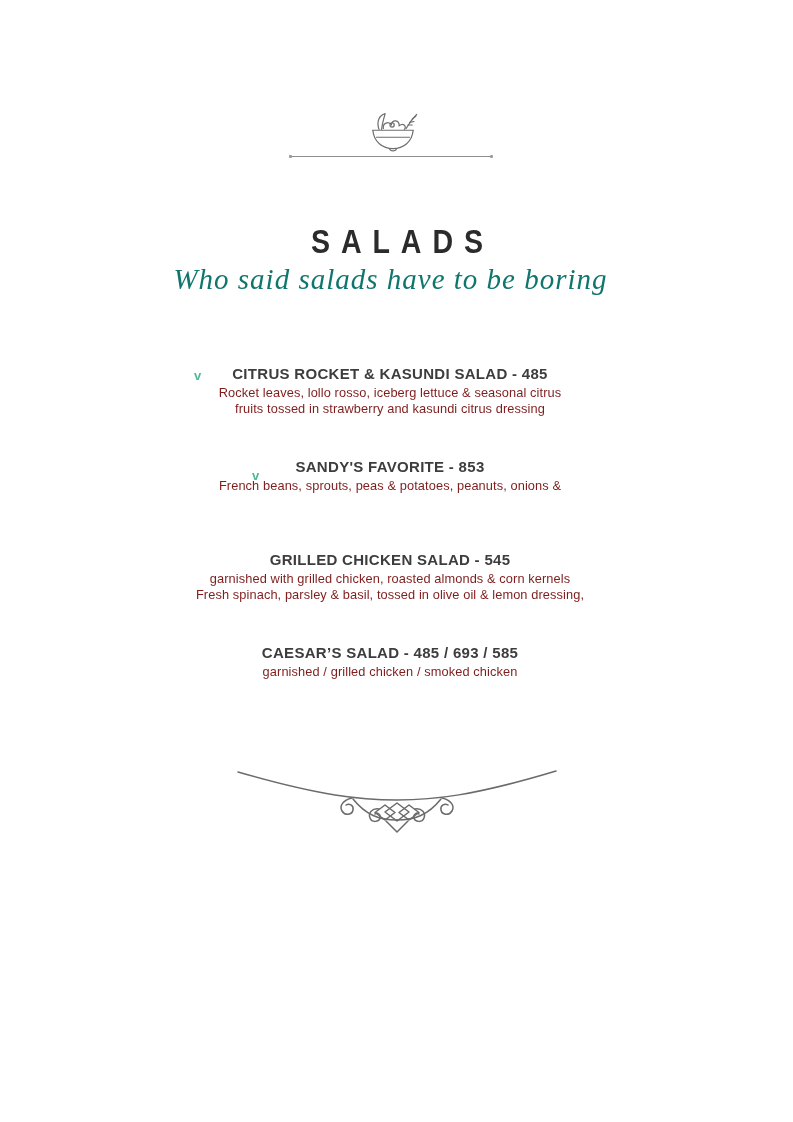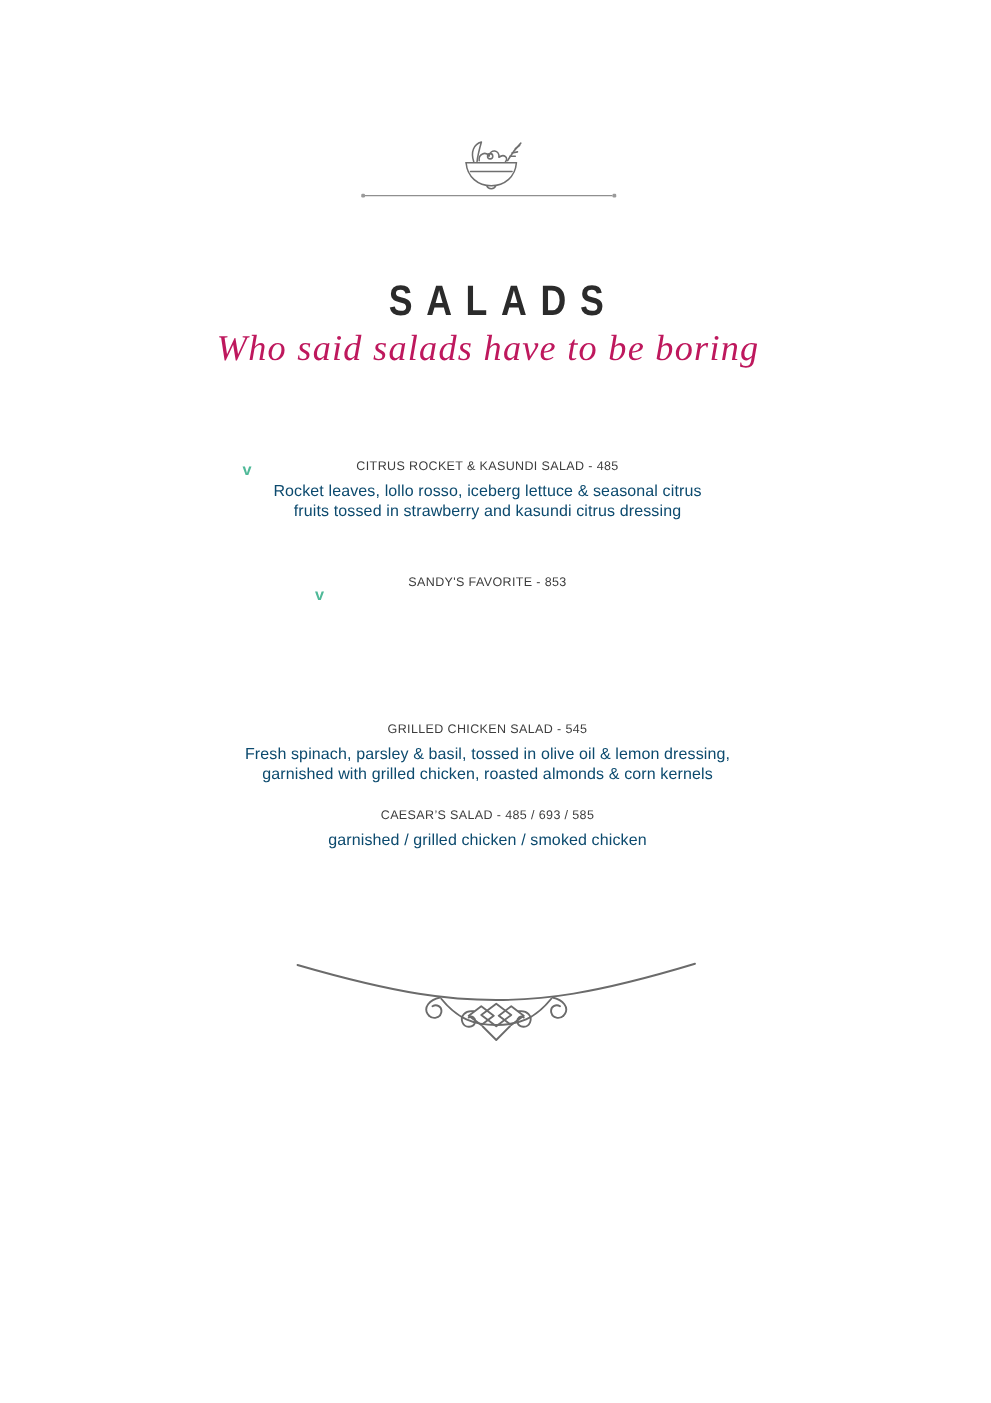--- a/index.html
+++ b/index.html
@@ -43,40 +43,40 @@
     font-size: 34px; font-weight: 800; color: #2b2b2b;
     letter-spacing: 13px; padding-left: 13px;
     transform: scaleX(0.84); transform-origin: center;
     line-height: 38px;
   }
   .section-subtitle {
     position: absolute; left: 0; top: 256px; width: 781px;
     text-align: center;
     font-family: "Liberation Serif", serif;
     font-style: italic;
-    font-size: 29px; color: #be185d;
+    font-size: 29px; color: #0f766e;
     letter-spacing: 1px;
     line-height: 46px;
   }
 
   
   .menu-item {
     position: absolute; left: 130px; width: 520px;
     text-align: center;
   }
   .item-1 { top: 365px; }
   .item-2 { top: 458px; }
-  .item-3 { top: 575px; }
+  .item-3 { top: 551px; }
   .item-4 { top: 644px; }
   .item-title {
-    font-size: 10px; font-weight: 400; color: #3d3d3d;
+    font-size: 15px; font-weight: 700; color: #3d3d3d;
     letter-spacing: 0.3px; line-height: 18px; margin-bottom: 2px;
   }
   .item-desc {
-    font-size: 12.8px; color: #0c4a6e; line-height: 15.5px;
+    font-size: 12.8px; color: #7f1d1d; line-height: 15.5px;
     letter-spacing: 0.1px;
   }
   .veg-marker {
     position: absolute;
     font-size: 13px; font-weight: 700;
     line-height: 13px;
   }
   .item-1 .veg-marker { left: 64px;  top: 4px; }
   .item-2 .veg-marker { left: 122px; top: 11px; }
 
@@ -120,26 +120,27 @@
   <div class="menu-item item-1">
     <span class="veg-marker" style="color: rgb(79, 185, 152);">v</span>
     <div class="item-title">CITRUS ROCKET &amp; KASUNDI SALAD - 485</div>
     <div class="item-desc">Rocket leaves, lollo rosso, iceberg lettuce &amp; seasonal citrus</div>
     <div class="item-desc">fruits tossed in strawberry and kasundi citrus dressing</div>
   </div>
 
   <div class="menu-item item-2">
     <span class="veg-marker" style="color: rgb(79, 185, 152);">v</span>
     <div class="item-title">SANDY'S FAVORITE - 853</div>
+    <div class="item-desc">French beans, sprouts, peas &amp; potatoes, peanuts, onions &amp;</div>
   </div>
 
   <div class="menu-item item-3">
     <div class="item-title">GRILLED CHICKEN SALAD - 545</div>
+    <div class="item-desc">garnished with grilled chicken, roasted almonds &amp; corn kernels</div>
     <div class="item-desc">Fresh spinach, parsley &amp; basil, tossed in olive oil &amp; lemon dressing,</div>
-    <div class="item-desc">garnished with grilled chicken, roasted almonds &amp; corn kernels</div>
   </div>
 
   <div class="menu-item item-4">
     <div class="item-title">CAESAR’S SALAD - 485 / 693 / 585</div>
     <div class="item-desc">garnished / grilled chicken / smoked chicken</div>
   </div>
 
   <div class="bottom-flourish">
     <svg viewBox="0 0 322 66" width="322" height="66" fill="none" stroke="#6b6b6b" stroke-width="1.5" stroke-linecap="round" stroke-linejoin="round">
 

